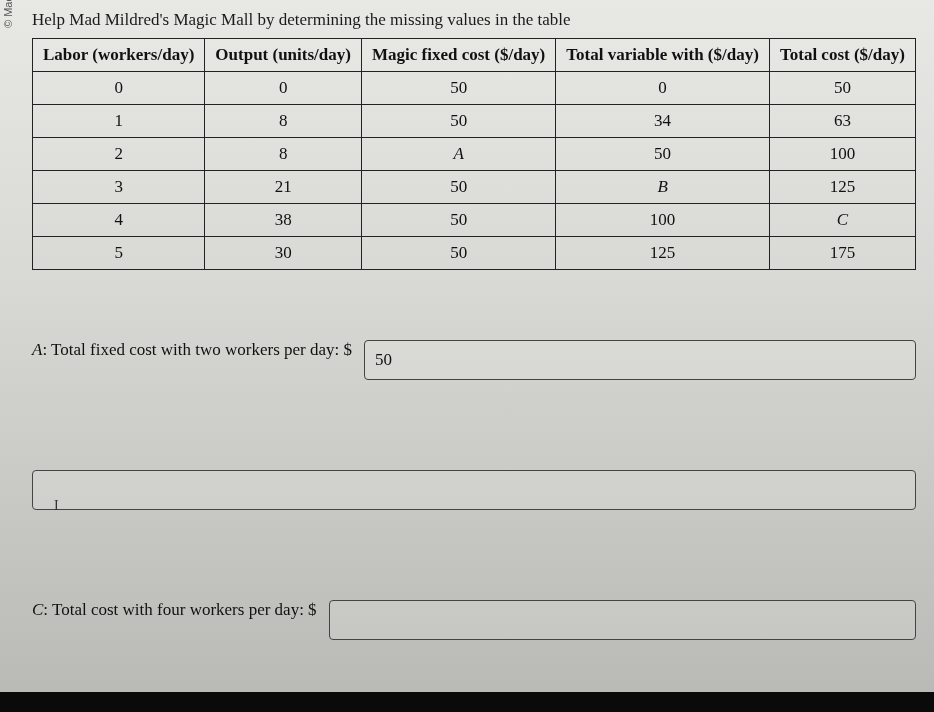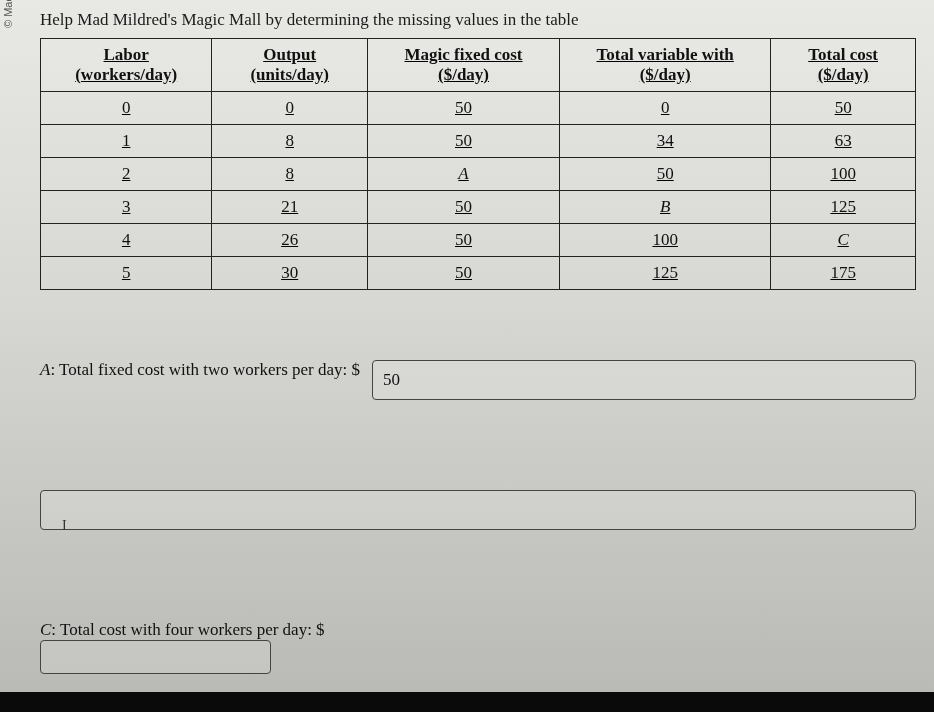--- a/index.html
+++ b/index.html
@@ -18,33 +18,32 @@
     left: 2px;
     top: 28px;
     transform: rotate(-90deg);
     transform-origin: left top;
     font-size: 11px;
     color: #555;
     font-family: Arial, sans-serif;
     white-space: nowrap;
   }
   .content {
-    padding: 10px 18px 10px 40px;
+    padding: 10px 18px 10px 32px;
   }
   .instruction {
     font-size: 17px;
     color: #1a1a1a;
     margin-bottom: 8px;
     font-family: "Times New Roman", serif;
   }
   table {
     border-collapse: collapse;
     width: 100%;
     background: transparent;
-    text-decoration: underline;
   }
   th, td {
     border: 1px solid #222;
     padding: 6px 10px;
     text-align: center;
     font-size: 17px;
     color: #111;
     font-family: "Times New Roman", serif;
   }
   th {
@@ -133,21 +132,21 @@
       </tr>
       <tr>
         <td>3</td>
         <td>21</td>
         <td>50</td>
         <td class="italic">B</td>
         <td>125</td>
       </tr>
       <tr>
         <td>4</td>
-        <td>26</td>
+        <td>38</td>
         <td>50</td>
         <td>100</td>
         <td class="italic">C</td>
       </tr>
       <tr>
         <td>5</td>
         <td>30</td>
         <td>50</td>
         <td>125</td>
         <td>175</td>
@@ -164,21 +163,21 @@
       <input type="text" class="answer-input" value="50" style="">
     </div>
 
     <div class="question-row">
       <div style="flex:1;position:relative;">
         <input type="text" class="answer-input" style="width: 100%;" value="">
         <span style="position:absolute;left:22px;bottom:-4px;font-size:14px;color:#333;">I</span>
       </div>
     </div>
 
-    <div class="question-row" style="margin-bottom:12px;flex-direction:column;">
+    <div class="question-row" style="margin-bottom:12px;">
       <span class="question-label">
         <span class="letter-italic">C</span><span>: Total cost with four workers per day: $</span>
       </span>
       <input type="text" class="answer-input" value="" style="">
     </div>
 
   </div>
 </div>
 
 <div class="bottom-bar"></div>

